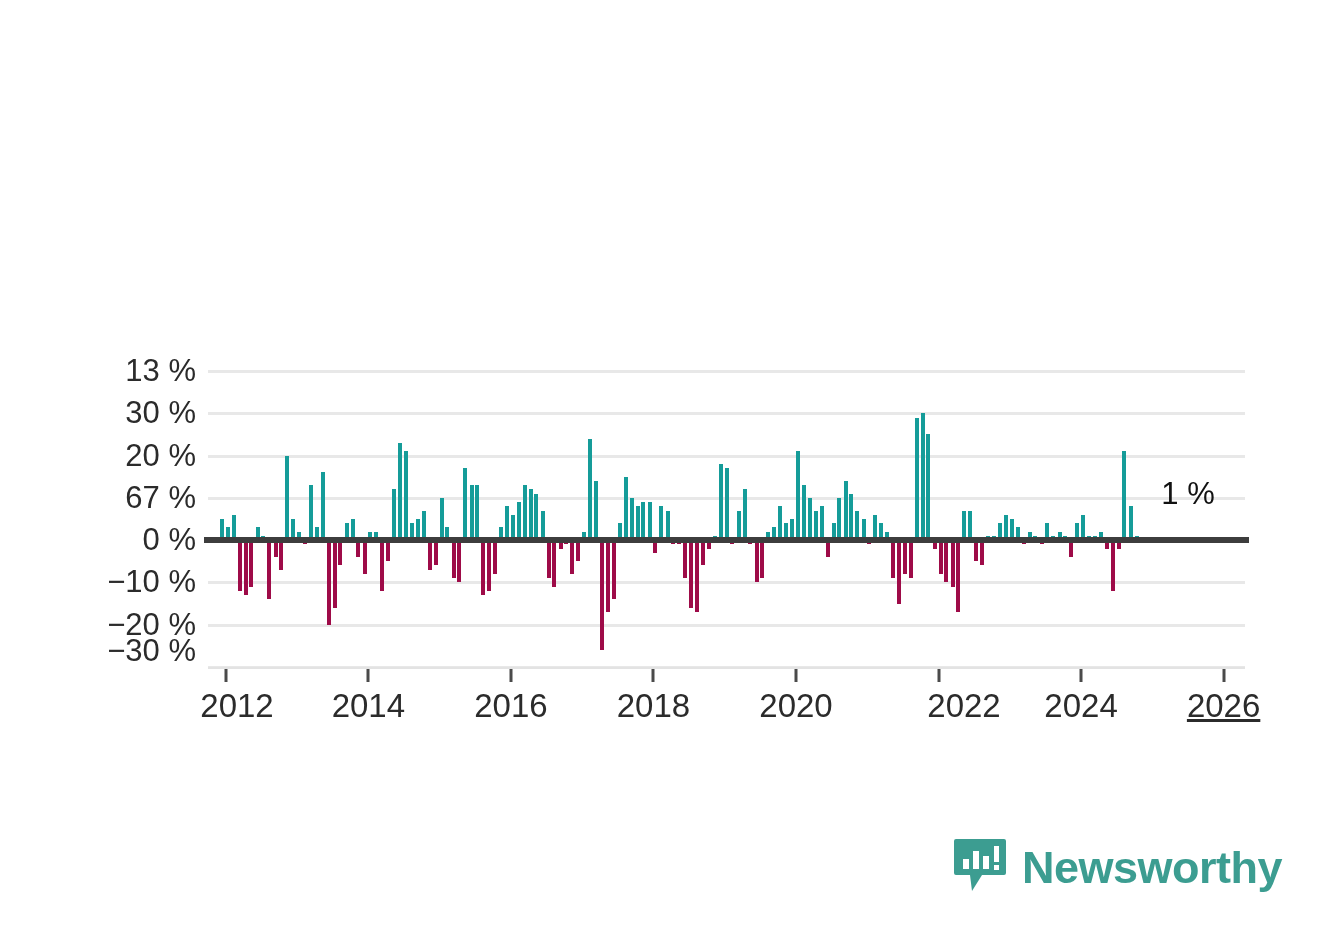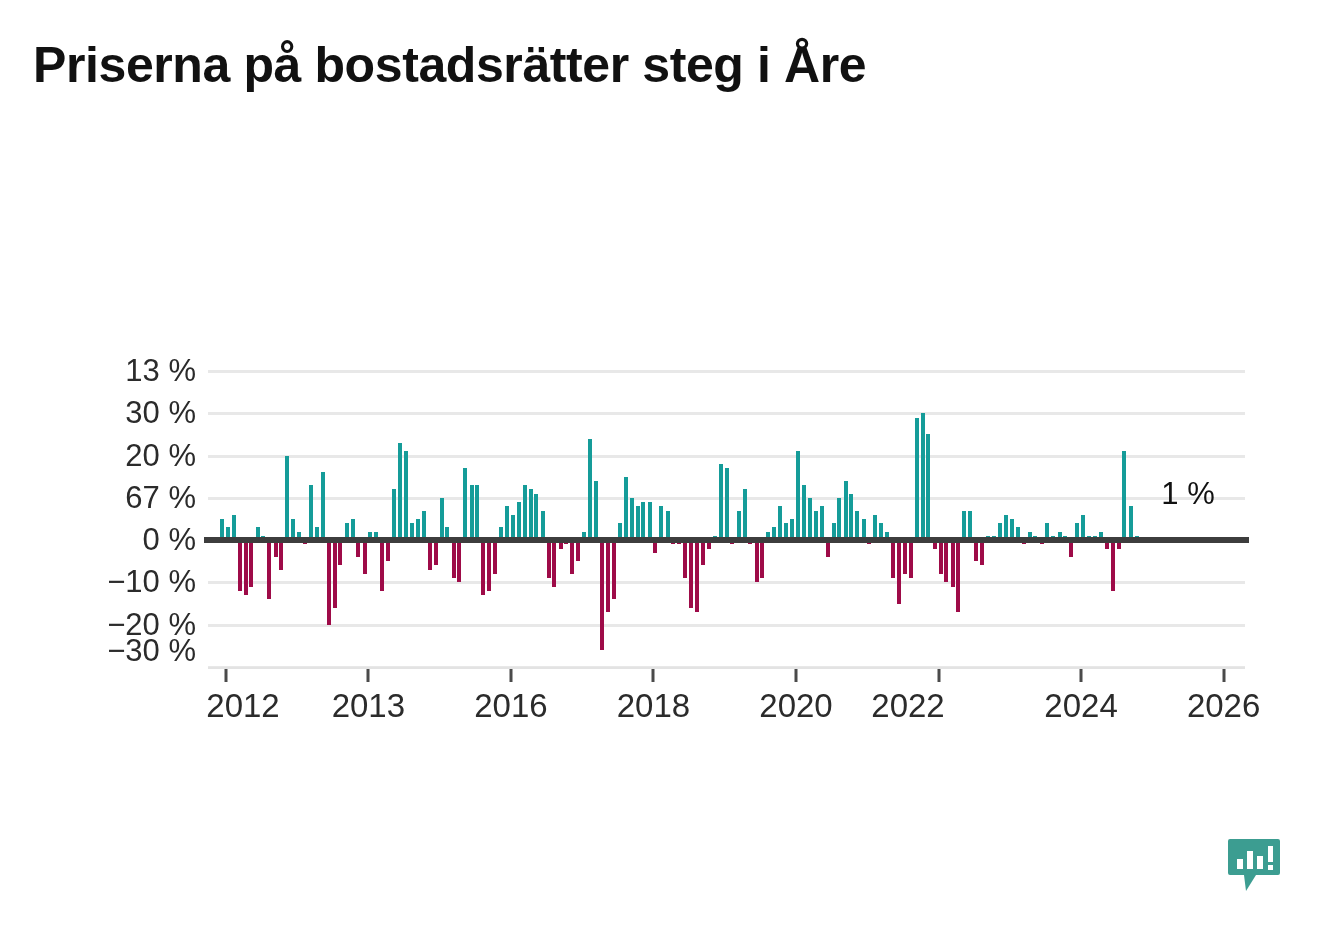--- a/index.html
+++ b/index.html
@@ -162,21 +162,20 @@
     color: #3c9d91;
     letter-spacing: -0.5px;
     line-height: 1;
   }
 </style>
 </head>
 <body>
 
 <div class="page">
 
-  <div class="title">Priserna på bostadsrätter steg i Åre</div>
 
   <div class="chart-wrap">
     <div class="ylabels">
         <div class="ylabel" style="top: 21px;">13 %</div>
         <div class="ylabel" style="top: 63.2857px;">30 %</div>
         <div class="ylabel" style="top: 105.571px;">20 %</div>
         <div class="ylabel" style="top: 147.857px;">67 %</div>
         <div class="ylabel" style="top: 190.143px;">0 %</div>
         <div class="ylabel" style="top: 232.429px;">−10 %</div>
         <div class="ylabel" style="top: 274.714px;">−20 %</div>
@@ -345,45 +344,46 @@
         <div class="gridline" style="top: 83.5714px;"></div>
         <div class="gridline" style="top: 125.857px;"></div>
         <div class="zeroline" style="top: 166.143px;"></div>
         <div class="gridline" style="top: 210.429px;"></div>
         <div class="gridline" style="top: 252.714px;"></div>
         <div class="gridline" style="top: 295px;"></div>
       </div>
     <div class="xaxis">
       <div class="xaxis-line"></div>
     <div class="xtick" style="left: 17.8179px;"></div>
-        <div class="xlabel" style="left: 35px;">2012</div>
+        <div class="xlabel" style="left: 29px;">2012</div>
         <div class="xtick" style="left: 160.361px;"></div>
-        <div class="xlabel" style="left: 160.361px;">2013</div>
+        <div class="xlabel" style="left: 160.361px;">2014</div>
         <div class="xtick" style="left: 302.904px;"></div>
         <div class="xlabel" style="left: 302.904px;">2016</div>
         <div class="xtick" style="left: 445.447px;"></div>
         <div class="xlabel" style="left: 445.447px;">2018</div>
         <div class="xtick" style="left: 587.99px;"></div>
         <div class="xlabel" style="left: 587.99px;">2020</div>
         <div class="xtick" style="left: 730.533px;"></div>
-        <div class="xlabel" style="left: 700px;">2022</div>
+        <div class="xlabel" style="left: 756px;">2022</div>
         <div class="xtick" style="left: 873.076px;"></div>
         <div class="xlabel" style="left: 873.076px;">2024</div>
         <div class="xtick" style="left: 1015.62px;"></div>
-        <div class="xlabel" style="left: 1015.62px;">2026</div>
+        <div class="xlabel" style="left: 1015.62px; text-decoration: underline;">2026</div>
       </div>
     <div class="annotation" style="left: 1161.32px; top: 125.857px;">1 %</div>
   </div>
 
   <div class="logo">
     <div class="logo-mark">
       <svg width="56" height="60" viewBox="0 0 56 60" aria-hidden="true">
         <path d="M4 2 H52 A2 2 0 0 1 54 4 V36 A2 2 0 0 1 52 38 H30 L20 54 L18 38 H4 A2 2 0 0 1 2 36 V4 A2 2 0 0 1 4 2 Z" fill="#3c9d91"></path>
         <rect x="11" y="22" width="6" height="10" fill="#ffffff"></rect>
         <rect x="21" y="14" width="6" height="18" fill="#ffffff"></rect>
         <rect x="31" y="19" width="6" height="13" fill="#ffffff"></rect>
         <rect x="42" y="9" width="5" height="16" fill="#ffffff"></rect>
         <rect x="42" y="28" width="5" height="5" fill="#ffffff"></rect>
       </svg>
     </div>
+    <div class="logo-text">Newsworthy</div>
   </div>
 
 </div>
 
 </body></html>

